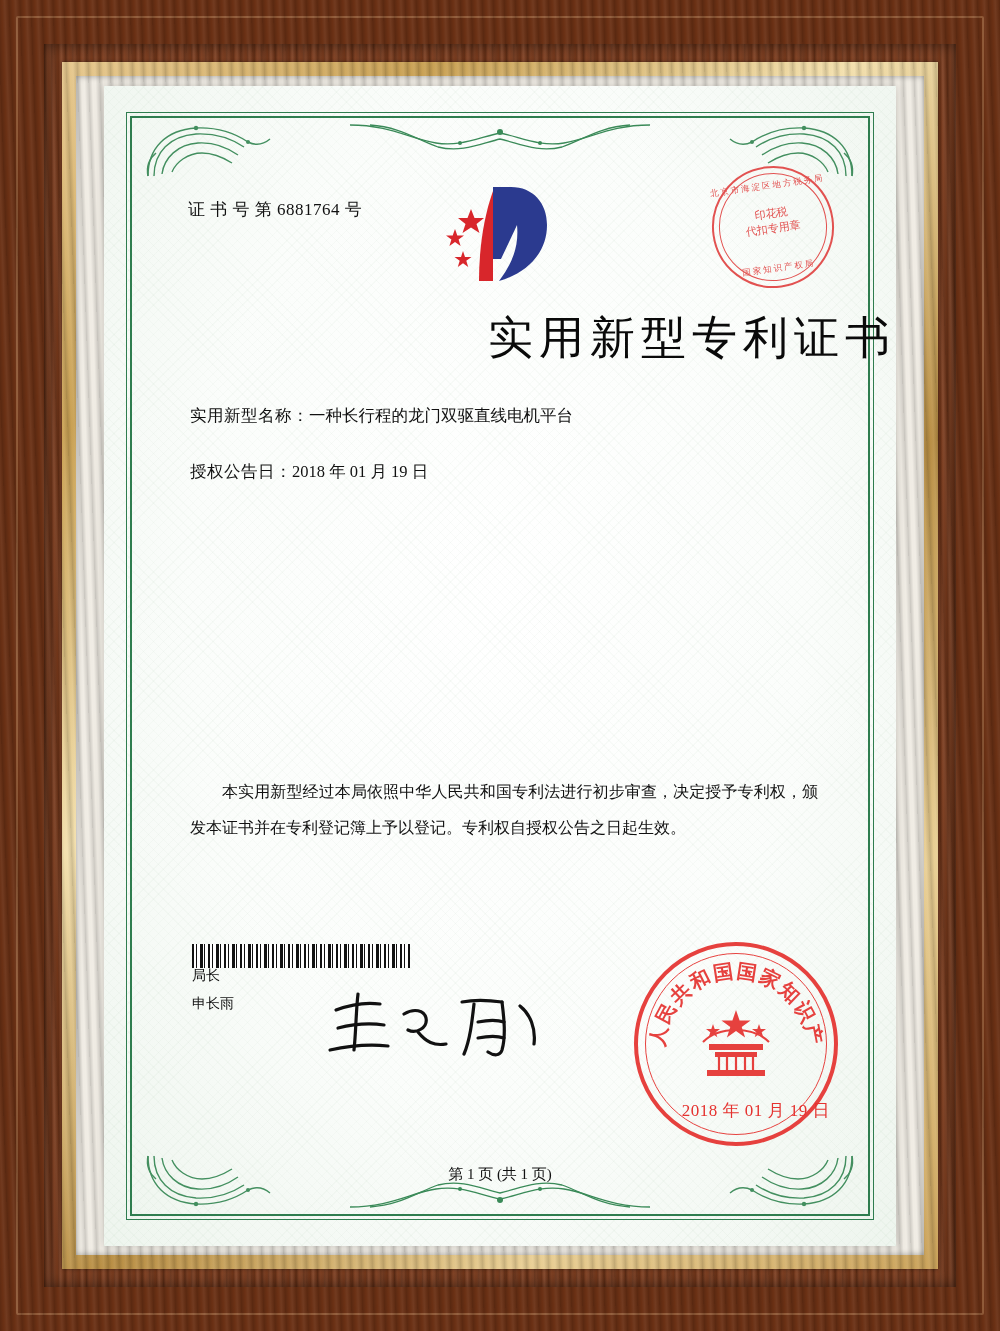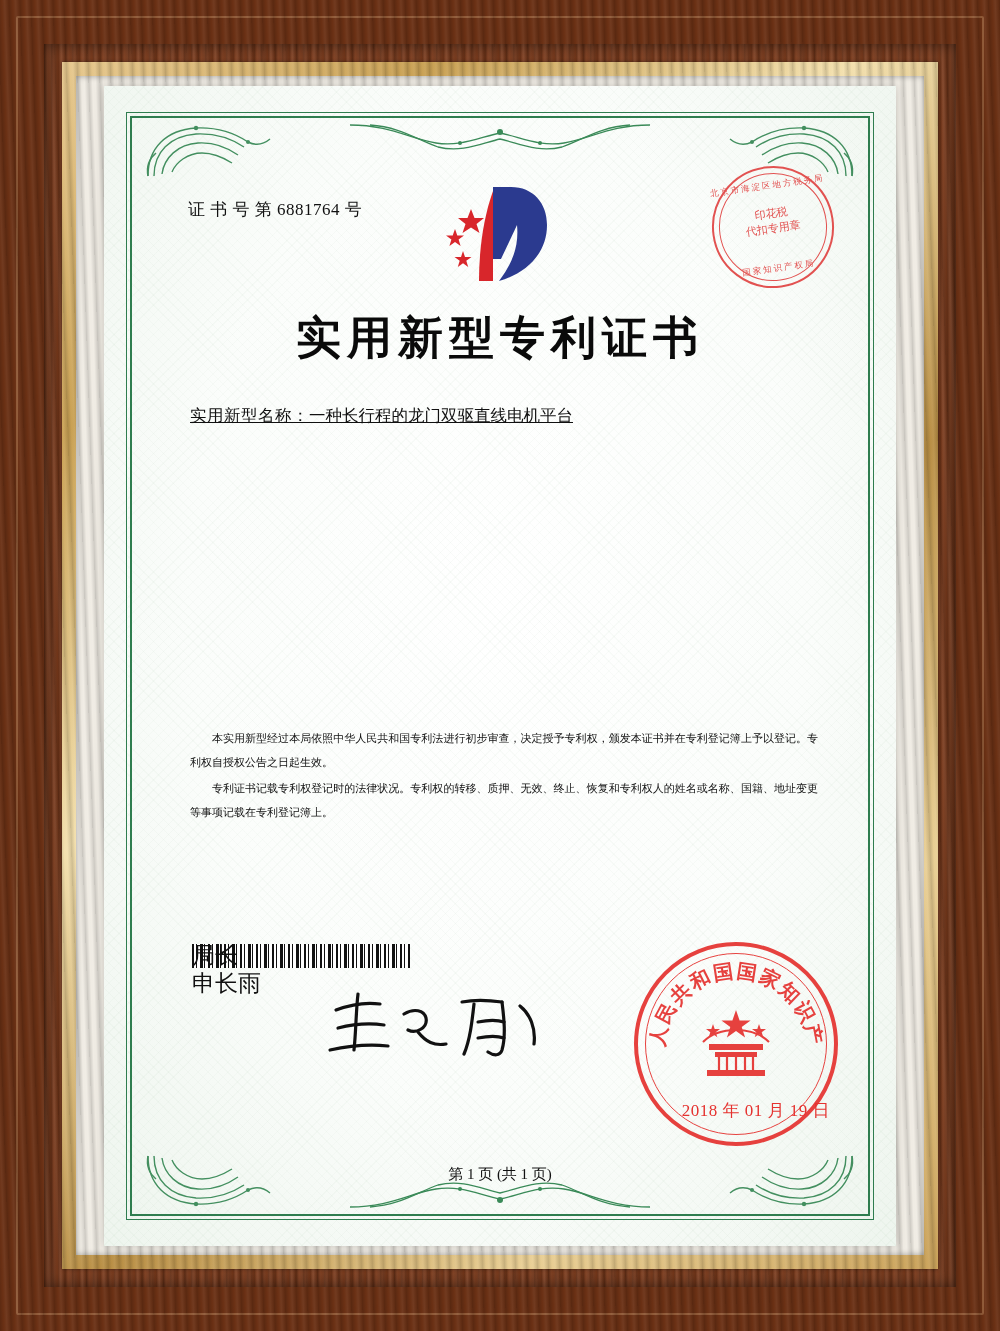--- a/index.html
+++ b/index.html
@@ -168,70 +168,69 @@
     top: 38px; left: 0; right: 0;
     text-align: center;
     font-size: 11px;
     line-height: 15px;
   }
   .seal-tax .mid div { white-space: nowrap; }
 
   .title {
     position: absolute;
     left: 0; right: 0; top: 222px;
-    text-align: center;
+    text-align: right;
     font-size: 45px;
-    font-weight: bold;
+    font-weight: normal;
     letter-spacing: 6px;
     color: #0a0a0a;
     font-family: "DejaVu Serif", "Liberation Serif", serif;
   }
 
   .fields {
     position: absolute;
     left: 86px; top: 318px;
     right: 70px;
   }
   .field-row {
     font-size: 16.5px;
     color: #111;
     margin-bottom: 31px;
     line-height: 1.5;
-    text-decoration: underline;
   }
   .field-label { letter-spacing: 0.5px; }
   .field-value { }
 
   .paras {
     position: absolute;
     left: 86px; right: 78px;
-    top: 640px;
-    font-size: 11px;
-    color: #111;
-    line-height: 24px;
+    top: 688px;
+    font-size: 16px;
+    color: #111;
+    line-height: 36px;
     text-align: justify;
   }
   .para { text-indent: 2em; margin-bottom: 2px; }
 
   .barcode {
     position: absolute;
     left: 88px; top: 858px;
     width: 218px; height: 24px;
     background:
       repeating-linear-gradient(90deg,
         #111 0px, #111 2px, #fff 2px, #fff 4px,
         #111 4px, #111 5px, #fff 5px, #fff 8px,
         #111 8px, #111 11px, #fff 11px, #fff 12px,
         #111 12px, #111 13px, #fff 13px, #fff 16px);
   }
 
   .sig-block {
     position: absolute;
-    left: 88px; top: 856px;
-    font-size: 23px;
+    left: 88px; top: 876px;
+    font-size: 14px;
     color: #111;
     line-height: 28px;
   }
   .signature {
     position: absolute;
     left: 218px; top: 898px;
     width: 230px; height: 80px;
     color: #111;
   }
   .signature svg { width: 100%; height: 100%; }
@@ -385,25 +384,27 @@
       </div>
       <div class="arc-bot">国家知识产权局</div>
     </div>
 
     <div class="title">实用新型专利证书</div>
 
     <div class="fields">
       <div class="field-row">
         <span class="field-label">实用新型名称：</span><span class="field-value">一种长行程的龙门双驱直线电机平台</span>
       </div>
+      <div class="field-row">
+        <span class="field-label">授权公告日：</span><span class="field-value">2018 年 01 月 19 日</span>
+      </div>
     </div>
 
     <div class="paras">
       <div class="para">本实用新型经过本局依照中华人民共和国专利法进行初步审查，决定授予专利权，颁发本证书并在专利登记簿上予以登记。专利权自授权公告之日起生效。</div>
-      <div class="para">专利证书记载专利权登记时的法律状况。专利权的转移、质押、无效、终止、恢复和专利权人的姓名或名称、国籍、地址变更等事项记载在专利登记簿上。</div>
     </div>
 
     <div class="barcode"></div>
 
     <div class="sig-block">
       <div>局长</div>
       <div>申长雨</div>
     </div>
 
     <div class="signature">

